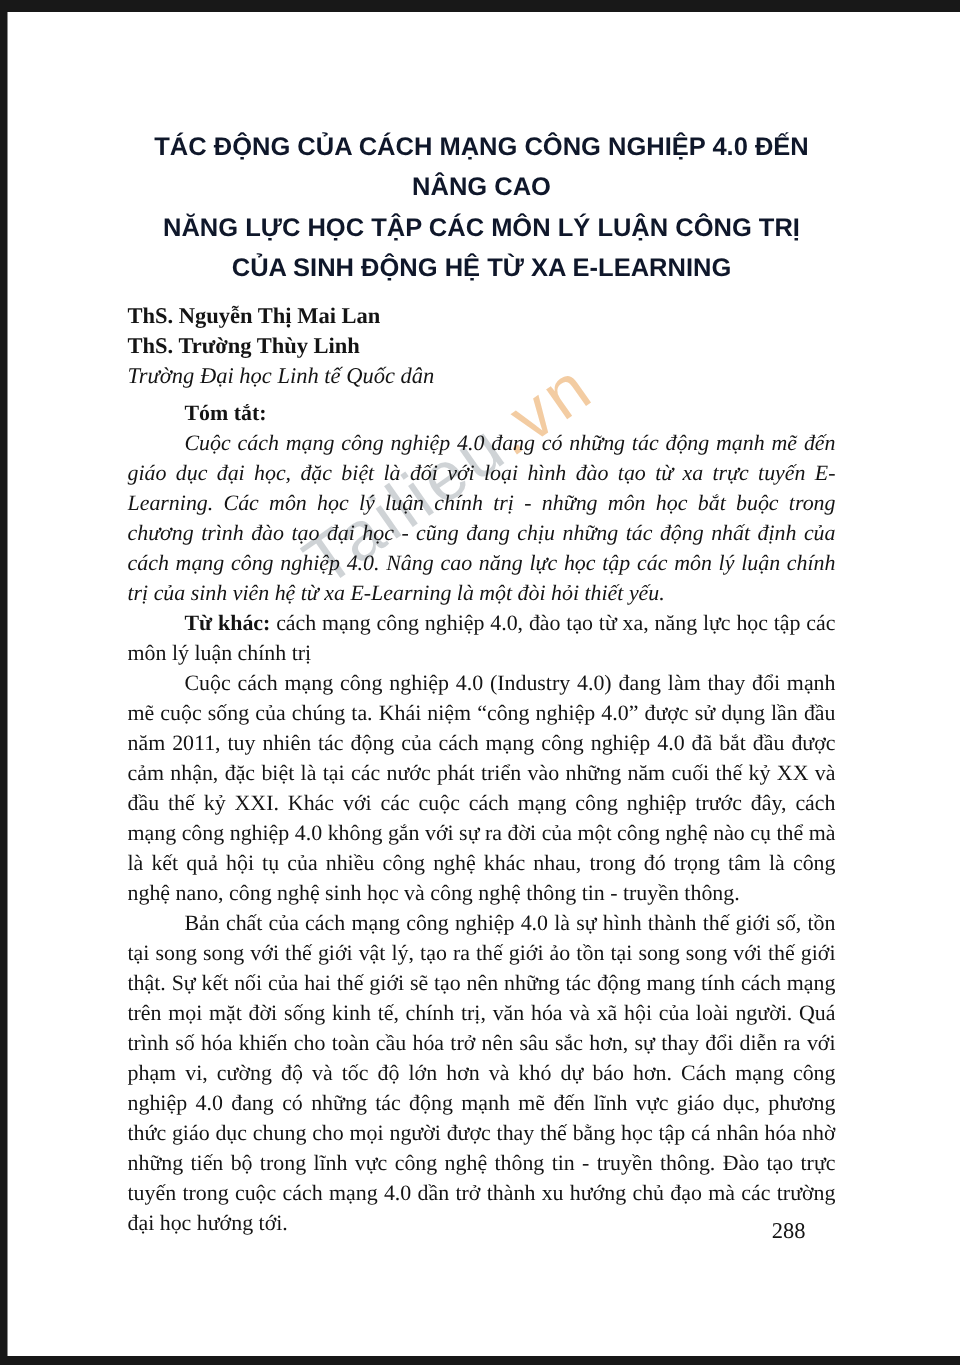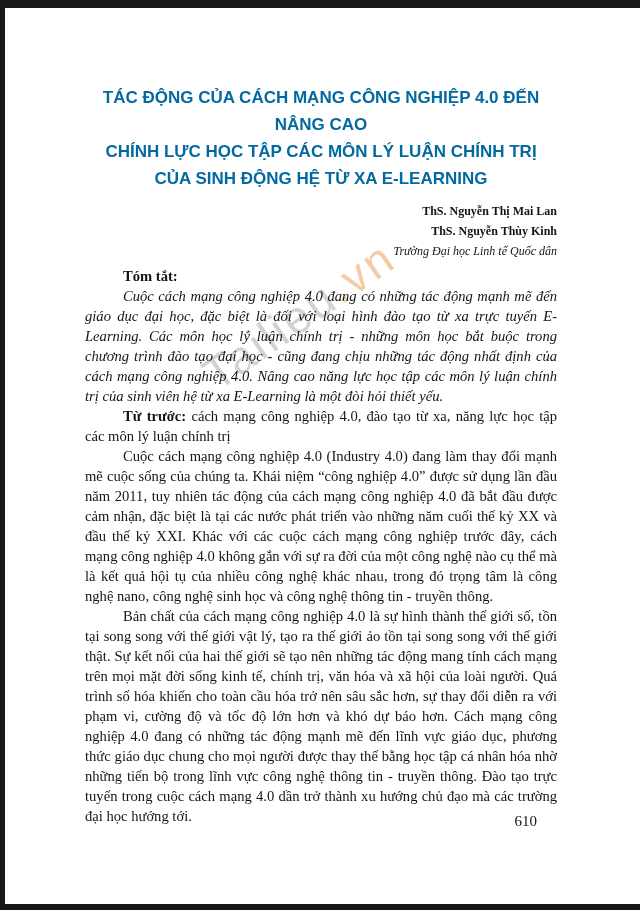--- a/index.html
+++ b/index.html
@@ -12,23 +12,23 @@
 
   .watermark{position:absolute;left:208px;top:352px;transform:rotate(-35deg);
              transform-origin:0 50%;font-family:"Liberation Sans",sans-serif;
              font-size:46px;letter-spacing:3px;white-space:nowrap;z-index:0;
              pointer-events:none;}
   .wm-gray{color:rgba(168,174,180,0.55);}
   .wm-orange{color:rgba(235,170,100,0.60);}
 
   .content{position:absolute;left:85px;top:0;width:472px;z-index:1;}
   .title{margin:84px 0 0 0;text-align:center;font-family:"Liberation Sans",sans-serif;
-         font-weight:bold;font-size:17px;line-height:27px;color:#0369a1;}
+         font-weight:bold;font-size:17px;line-height:27px;color:#0f172a;}
   .title-line{display:block;}
-  .authors{margin-top:9px;text-align:right;font-weight:bold;font-size:12px;line-height:20px;}
+  .authors{margin-top:9px;text-align:left;font-weight:bold;font-size:15px;line-height:20px;}
   .affiliation{font-weight:normal;font-style:italic;}
 
   .flow{margin-top:5px;height:580px;overflow:hidden;font-size:14.6px;line-height:20px;
         text-align:justify;}
   .flow p{margin:0;text-indent:38px;}
   .abstract-label{font-weight:bold;}
   .abstract-text{font-style:italic;}
   .kw-label{font-weight:bold;}
   .section-heading{font-weight:bold;}
 
@@ -41,37 +41,37 @@
 <div class="page">
   <div class="band band-top"></div>
   <div class="band band-left"></div>
   <div class="band band-bottom"></div>
 
   <div class="watermark"><span class="wm-gray">Tailieu</span><span class="wm-orange">.vn</span></div>
 
   <div class="content">
     <h1 class="title">
       <span class="title-line">TÁC ĐỘNG CỦA CÁCH MẠNG CÔNG NGHIỆP 4.0 ĐẾN NÂNG CAO</span>
-      <span class="title-line">CHÍNH LỰC HỌC TẬP CÁC MÔN LÝ LUẬN CHÍNH TRỊ</span>
+      <span class="title-line">NĂNG LỰC HỌC TẬP CÁC MÔN LÝ LUẬN CÔNG TRỊ</span>
       <span class="title-line">CỦA SINH ĐỘNG HỆ TỪ XA E-LEARNING</span>
     </h1>
 
     <div class="authors">
       <div>ThS. Nguyễn Thị Mai Lan</div>
-      <div>ThS. Nguyễn Thùy Kinh</div>
+      <div>ThS. Trường Thùy Linh</div>
       <div class="affiliation">Trường Đại học Linh tế Quốc dân</div>
     </div>
 
     <div class="flow">
       <p><span class="abstract-label">Tóm tắt:</span></p>
       <p class="abstract-text">Cuộc cách mạng công nghiệp 4.0 đang có những tác động mạnh mẽ đến giáo dục đại học, đặc biệt là đối với loại hình đào tạo từ xa trực tuyến E-Learning. Các môn học lý luận chính trị - những môn học bắt buộc trong chương trình đào tạo đại học - cũng đang chịu những tác động nhất định của cách mạng công nghiệp 4.0. Nâng cao năng lực học tập các môn lý luận chính trị của sinh viên hệ từ xa E-Learning là một đòi hỏi thiết yếu.</p>
 
-      <p><span class="kw-label">Từ trước:</span><span> cách mạng công nghiệp 4.0, đào tạo từ xa, năng lực học tập các môn lý luận chính trị</span></p>
+      <p><span class="kw-label">Từ khác:</span><span> cách mạng công nghiệp 4.0, đào tạo từ xa, năng lực học tập các môn lý luận chính trị</span></p>
 
 
       <p>Cuộc cách mạng công nghiệp 4.0 (Industry 4.0) đang làm thay đổi mạnh mẽ cuộc sống của chúng ta. Khái niệm “công nghiệp 4.0” được sử dụng lần đầu năm 2011, tuy nhiên tác động của cách mạng công nghiệp 4.0 đã bắt đầu được cảm nhận, đặc biệt là tại các nước phát triển vào những năm cuối thế kỷ XX và đầu thế kỷ XXI. Khác với các cuộc cách mạng công nghiệp trước đây, cách mạng công nghiệp 4.0 không gắn với sự ra đời của một công nghệ nào cụ thể mà là kết quả hội tụ của nhiều công nghệ khác nhau, trong đó trọng tâm là công nghệ nano, công nghệ sinh học và công nghệ thông tin - truyền thông.</p>
       <p>Bản chất của cách mạng công nghiệp 4.0 là sự hình thành thế giới số, tồn tại song song với thế giới vật lý, tạo ra thế giới ảo tồn tại song song với thế giới thật. Sự kết nối của hai thế giới sẽ tạo nên những tác động mang tính cách mạng trên mọi mặt đời sống kinh tế, chính trị, văn hóa và xã hội của loài người. Quá trình số hóa khiến cho toàn cầu hóa trở nên sâu sắc hơn, sự thay đổi diễn ra với phạm vi, cường độ và tốc độ lớn hơn và khó dự báo hơn. Cách mạng công nghiệp 4.0 đang có những tác động mạnh mẽ đến lĩnh vực giáo dục, phương thức giáo dục chung cho mọi người được thay thế bằng học tập cá nhân hóa nhờ những tiến bộ trong lĩnh vực công nghệ thông tin - truyền thông. Đào tạo trực tuyến trong cuộc cách mạng 4.0 dần trở thành xu hướng chủ đạo mà các trường đại học hướng tới.</p>
 
     </div>
   </div>
 
-  <div class="page-number">610</div>
+  <div class="page-number">288</div>
 </div>
 
 </body></html>

